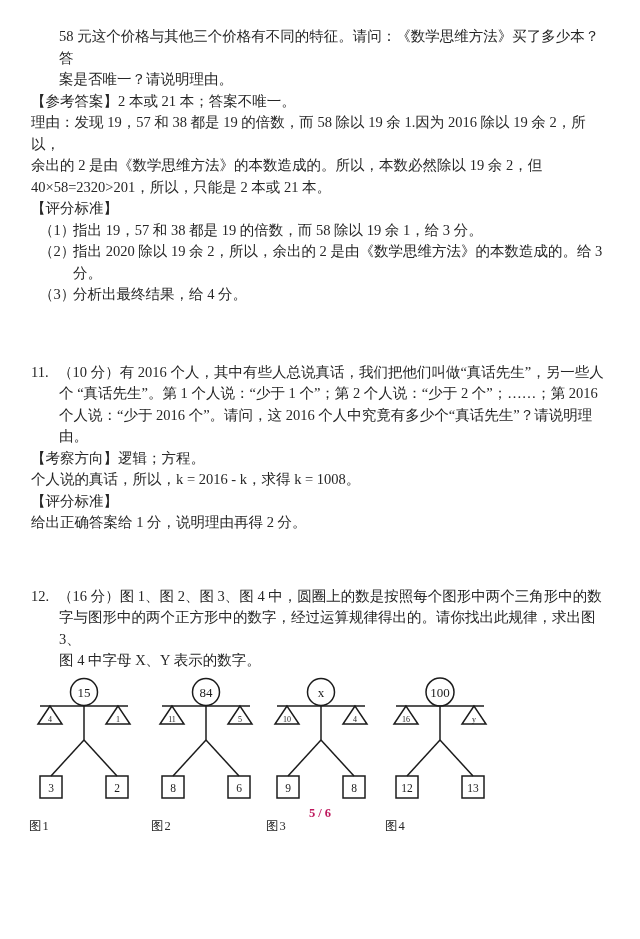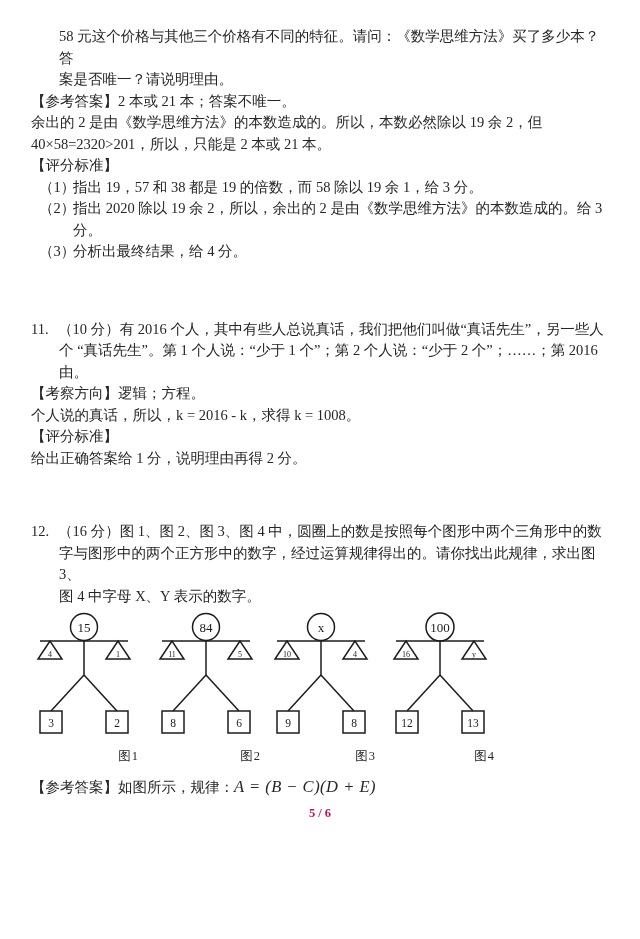--- a/index.html
+++ b/index.html
@@ -16,23 +16,23 @@
   .content { position:absolute; left:31px; top:26px; width:582px; }
   .ln { white-space:pre-wrap; min-height:21.5px; }
   .ind2 { padding-left:28px; }
   .ind3 { padding-left:42px; }
   .list-ln { padding-left:8px; }
   .marker { display:inline-block; width:34px; }
   .qmarker { display:inline-block; width:27px;margin-top:48px; }
   .gap8 { height:8px; }
   .gap4 { height:4px; }
   .figures { position:relative; height:146px; margin-top:5px; }
-  .figure { position:absolute; top:0; width:110px; text-align:right; }
+  .figure { position:absolute; top:0; width:110px; text-align:left; }
   .fig1 { left:-2px; } .fig2 { left:120px; } .fig3 { left:235px; } .fig4 { left:354px; }
-  .fig-caption { font-size:12.5px; line-height:15px; margin-top:6px; letter-spacing:1px; }
+  .fig-caption { font-size:12.5px; line-height:15px; margin-top:12px; letter-spacing:1px; }
   svg .stroke { stroke:#1c1c1c; stroke-width:1.5; fill:none; }
   svg text { fill:#1c1c1c; font-family:"Liberation Serif","DejaVu Serif",serif; }
   .fig-circle-label { font-size:13px; }
   .fig-tri-label { font-size:8px; }
   .fig-sq-label { font-size:11.5px; }
   .answer-line { margin-top:18px; white-space:pre-wrap; }
   .math { font-style:italic; font-size:16.5px; letter-spacing:0.5px; }
   .footer {
     position:absolute; left:0; right:0; bottom:7px;
     text-align:center; font-size:12.5px; font-weight:bold; color:#be185d;
@@ -40,32 +40,34 @@
 </style>
 </head>
 <body>
 
 <div class="page">
   <div class="content">
 
     <div class="ln ind2">58 元这个价格与其他三个价格有不同的特征。请问：《数学思维方法》买了多少本？答</div>
     <div class="ln ind2">案是否唯一？请说明理由。</div>
     <div class="ln">【参考答案】2 本或 21 本；答案不唯一。</div>
+    <div class="ln">理由：发现 19，57 和 38 都是 19 的倍数，而 58 除以 19 余 1.因为 2016 除以 19 余 2，所以，</div>
     <div class="ln">余出的 2 是由《数学思维方法》的本数造成的。所以，本数必然除以 19 余 2，但</div>
     <div class="ln">40×58=2320&gt;201，所以，只能是 2 本或 21 本。</div>
     <div class="ln">【评分标准】</div>
     <div class="ln list-ln"><span class="marker">（1）</span><span>指出 19，57 和 38 都是 19 的倍数，而 58 除以 19 余 1，给 3 分。</span></div>
     <div class="ln list-ln"><span class="marker">（2）</span><span>指出 2020 除以 19 余 2，所以，余出的 2 是由《数学思维方法》的本数造成的。给 3</span></div>
     <div class="ln ind3">分。</div>
     <div class="ln list-ln"><span class="marker">（3）</span><span>分析出最终结果，给 4 分。</span></div>
 
     <div class="gap8"></div>
 
     <div class="ln"><span class="qmarker">11.</span><span>（10 分）有 2016 个人，其中有些人总说真话，我们把他们叫做“真话先生”，另一些人</span></div>
     <div class="ln ind2">个 “真话先生”。第 1 个人说：“少于 1 个”；第 2 个人说：“少于 2 个”；……；第 2016</div>
+    <div class="ln ind2">个人说：“少于 2016 个”。请问，这 2016 个人中究竟有多少个“真话先生”？请说明理</div>
     <div class="ln ind2">由。</div>
     <div class="ln">【考察方向】逻辑；方程。</div>
     <div class="ln">个人说的真话，所以，k = 2016 - k，求得 k = 1008。</div>
     <div class="ln">【评分标准】</div>
     <div class="ln">给出正确答案给 1 分，说明理由再得 2 分。</div>
 
     <div class="gap4"></div>
 
     <div class="ln"><span class="qmarker">12.</span><span>（16 分）图 1、图 2、图 3、图 4 中，圆圈上的数是按照每个图形中两个三角形中的数</span></div>
     <div class="ln ind2">字与图形中的两个正方形中的数字，经过运算规律得出的。请你找出此规律，求出图 3、</div>

